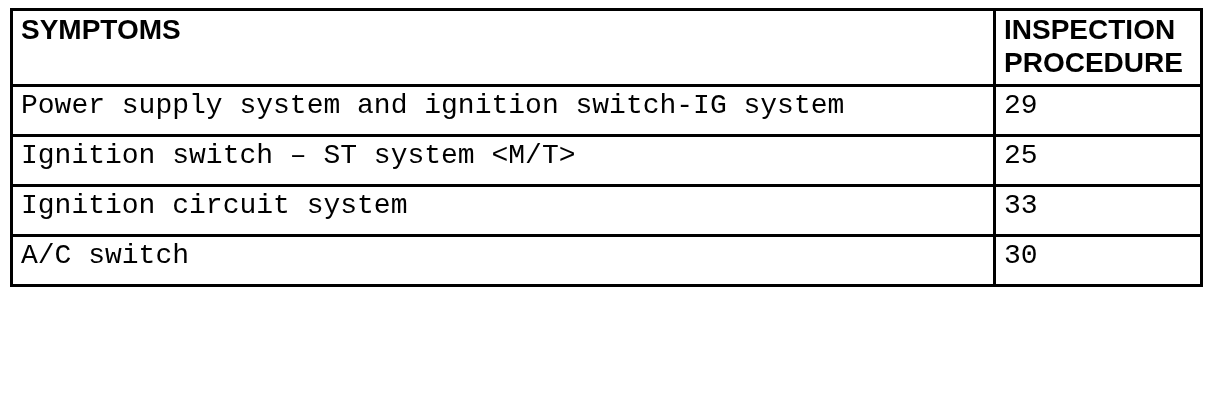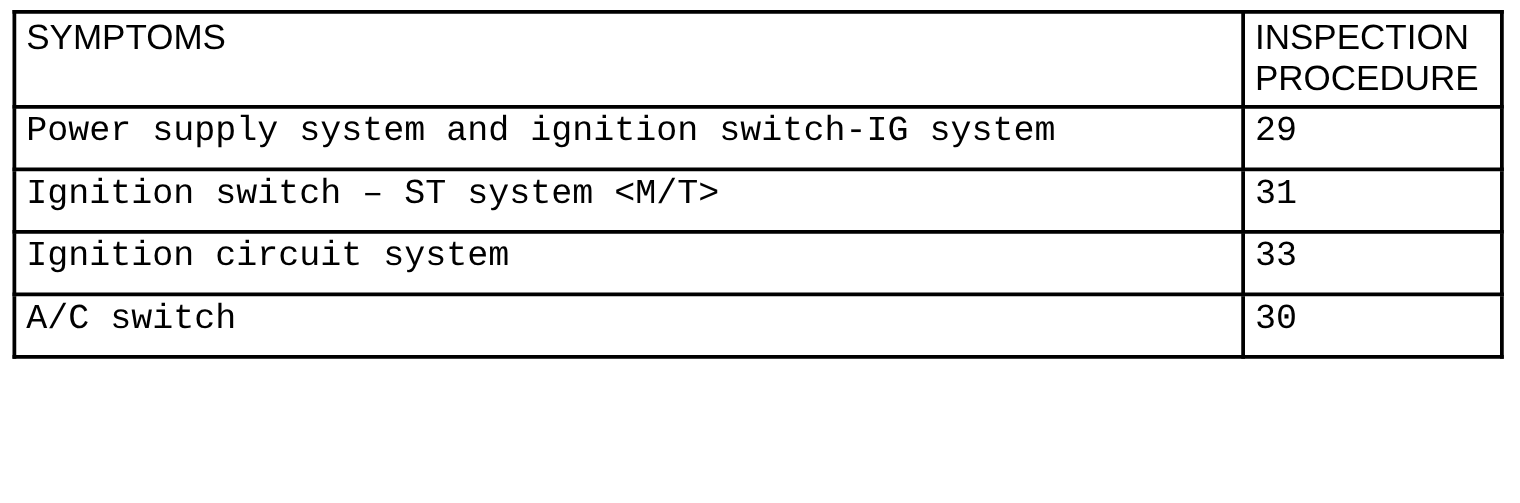--- a/index.html
+++ b/index.html
@@ -32,21 +32,21 @@
     border: 3px solid #000000;
     vertical-align: top;
     text-align: left;
     padding: 2px 6px 2px 8px;
     font-size: 28px;
     line-height: 1.18;
     overflow: hidden;
     white-space: normal;
   }
   table.symptoms th {
-    font-weight: normal;
+    font-weight: bold;
   }
   .col-symptom   { width: 983px; }
   .col-procedure { width: 207px; }
   tr.header-row  { height: 76px; }
   tr.data-row    { height: 50px; font-family: Liberation Mono, monospace; }
 </style>
 </head>
 <body>
 
 <div class="page">
@@ -61,21 +61,21 @@
         <th>INSPECTION PROCEDURE</th>
       </tr>
     </thead>
     <tbody>
       <tr class="data-row">
         <td>Power supply system and ignition switch-IG system</td>
         <td>29</td>
       </tr>
       <tr class="data-row">
         <td>Ignition switch – ST system &lt;M/T&gt;</td>
-        <td>31</td>
+        <td>25</td>
       </tr>
       <tr class="data-row">
         <td>Ignition circuit system</td>
         <td>33</td>
       </tr>
       <tr class="data-row">
         <td>A/C switch</td>
         <td>30</td>
       </tr>
     </tbody>

